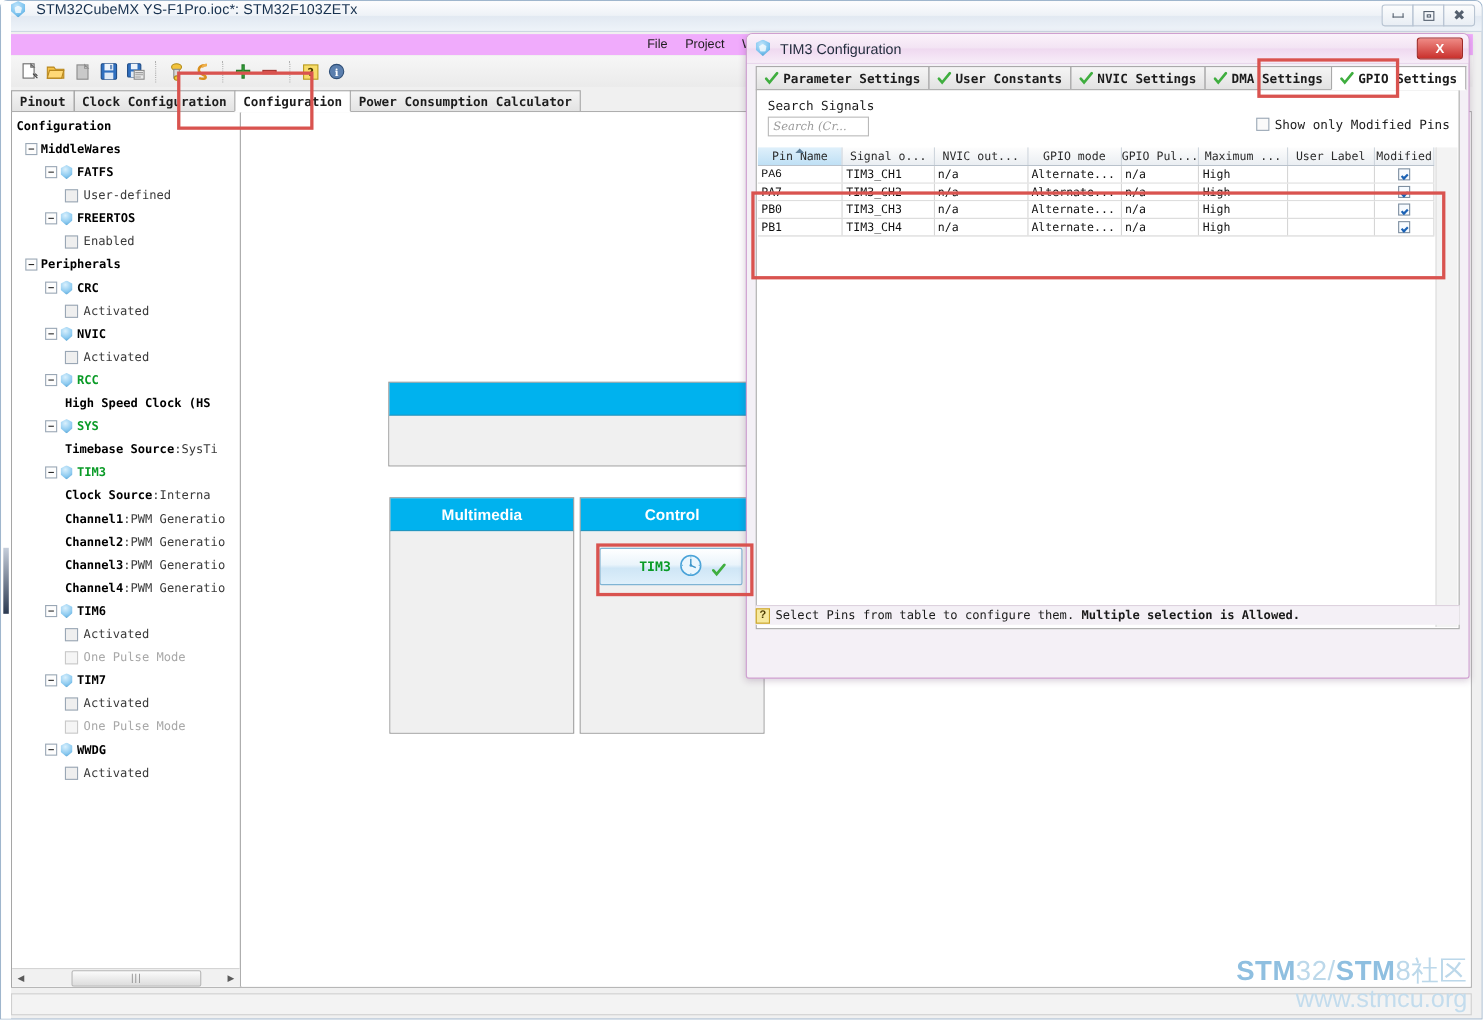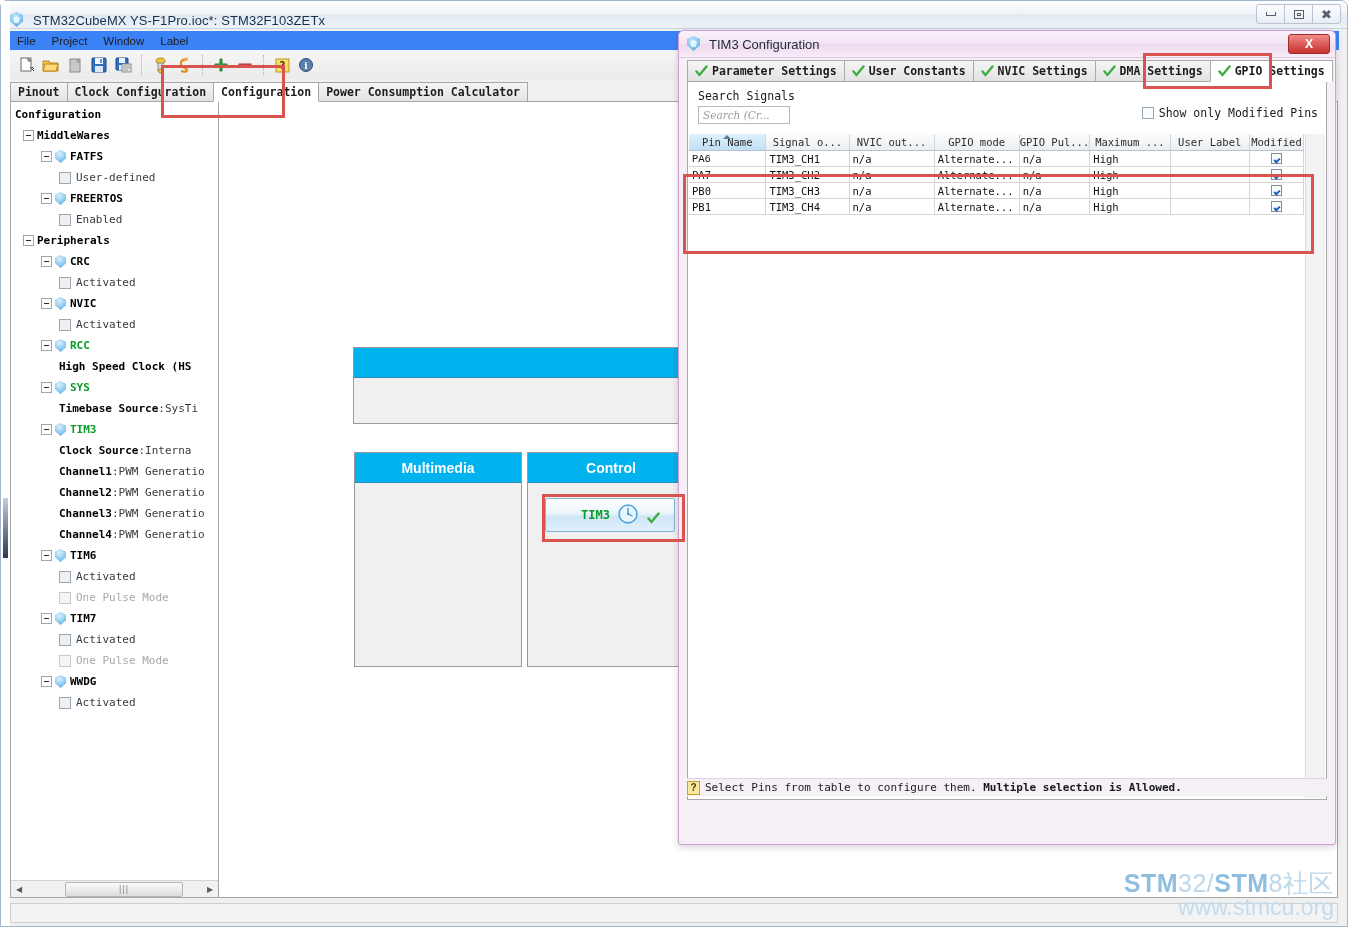--- a/index.html
+++ b/index.html
@@ -17,21 +17,21 @@
     position: absolute; left: 0; top: 0; width: 1348px; height: 927px;
     background: #f0f0f0;
     border: 1px solid #9fb6cd;
     border-radius: 7px 7px 0 0;
   }
   .app-titlebar {
     position: absolute; left: 0; top: 0; width: 100%; height: 28px;
     background: linear-gradient(to bottom, #fdfdfe 0%, #eef2f7 48%, #e2e9f2 52%, #eef3f9 100%);
     border-radius: 6px 6px 0 0;
     border-bottom: 1px solid #c8d4e2;
-    display: flex; align-items: flex-end;
+    display: flex; align-items: flex-start;
   }
   .app-icon {
     width: 16px; height: 16px; margin-left: 9px; margin-right: 7px;
     position: relative;
   }
   .shield {
     width: 13px; height: 15px;
     background: radial-gradient(circle at 40% 30%, #bfe4fb 0%, #7cc3ef 55%, #3a8fc6 100%);
     -webkit-clip-path: polygon(50% 0%, 100% 20%, 100% 62%, 50% 100%, 0% 62%, 0% 20%);
     clip-path: polygon(50% 0%, 100% 20%, 100% 62%, 50% 100%, 0% 62%, 0% 20%);
@@ -56,21 +56,22 @@
   .win-btn:last-child  { border-radius: 0 3px 3px 0; }
   .glyph-min { width: 10px; height: 4px; border: 1px solid #55606e; border-top: none; }
   .glyph-max { width: 10px; height: 9px; border: 1px solid #55606e; position: relative; }
   .glyph-max::before { content:""; position:absolute; left:2px; top:2px; right:2px; bottom:2px; border:1px solid #55606e; }
   .glyph-close { font-size: 13px; line-height: 1; color:#55606e; font-family:"DejaVu Sans", sans-serif; }
 
   
   .menubar {
     position: absolute; left: 8px; top: 30px; right: 8px; height: 19px;
     display: flex; align-items: center; gap: 0px;
-    background: #3b82f6;
+    background: #f0abfc;
+    justify-content: center;
   }
   .menu-item {
     font-size: 11.5px; color: #1c1c1c; padding: 2px 8px; font-family: "Liberation Sans", sans-serif;
   }
 
   
   .toolbar {
     position: absolute; left: 8px; top: 50px; right: 8px; height: 28px;
     background: linear-gradient(to bottom,#f6f6f6,#ebebeb);
     display: flex; align-items: center; padding-left: 6px;
@@ -164,21 +165,21 @@
   
   .redbox { position: absolute; border: 3px solid #d9534f; pointer-events: none; z-index: 60; }
 
   
   .left-sliver { position:absolute; left:0; top:0; width:9px; bottom:0; background:#ffffff; }
   .left-thumb { position:absolute; left:2px; top:497px; width:5px; height:60px;
      background: linear-gradient(to bottom,#c6cedb,#2b3950); }
 
   
   .dialog {
-    position: absolute; left: 678px; top: 30px; width: 658px; height: 815px;
+    position: absolute; left: 678px; top: 30px; width: 658px; height: 587px;
     background: #f4f0f6;
     border: 1px solid #cf9fd0;
     border-radius: 6px 6px 3px 3px;
     box-shadow: 0 2px 7px rgba(80,40,90,.22);
     z-index: 40;
   }
   .dlg-title {
     height: 27px; border-radius: 5px 5px 0 0;
     background: linear-gradient(to bottom,#fbf2fb 0%,#f3e4f4 48%,#efd9f0 52%,#f7ecf8 100%);
     display:flex; align-items:center; position:relative;

